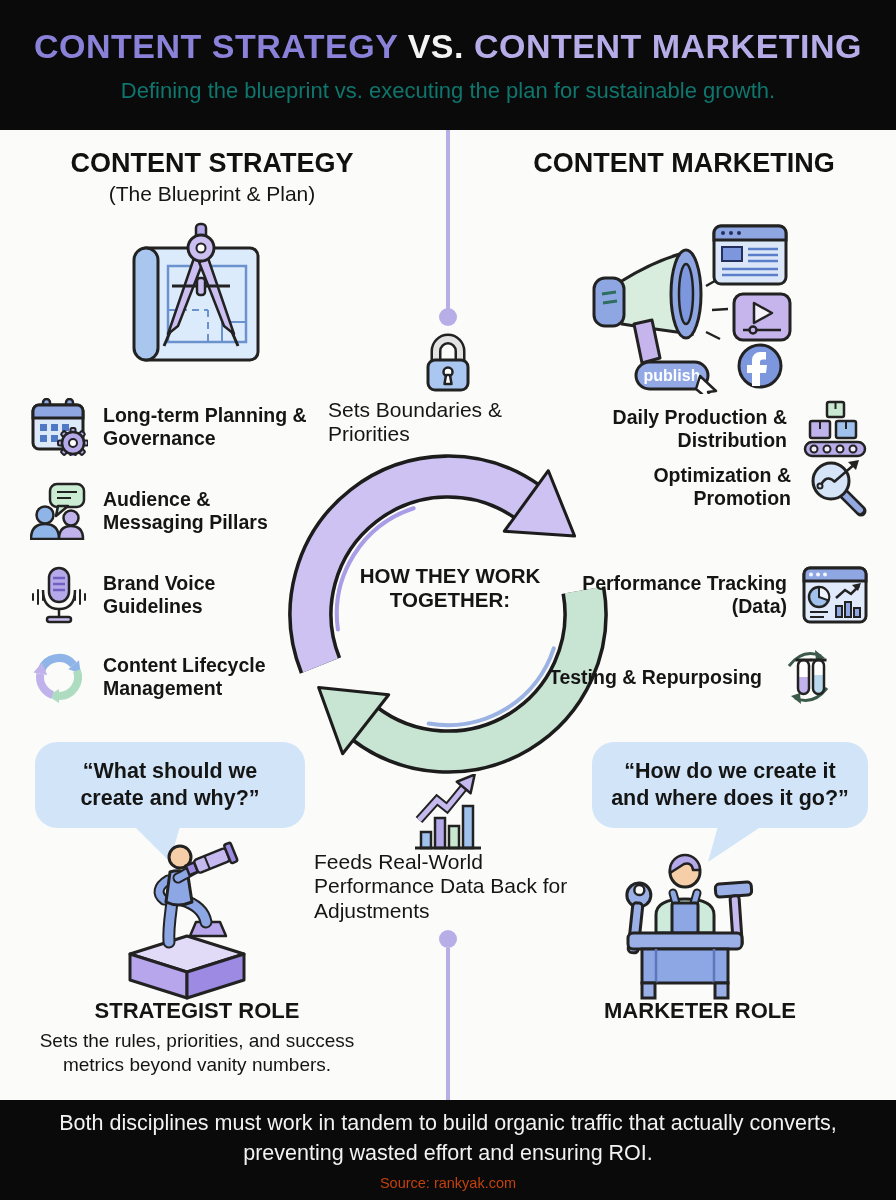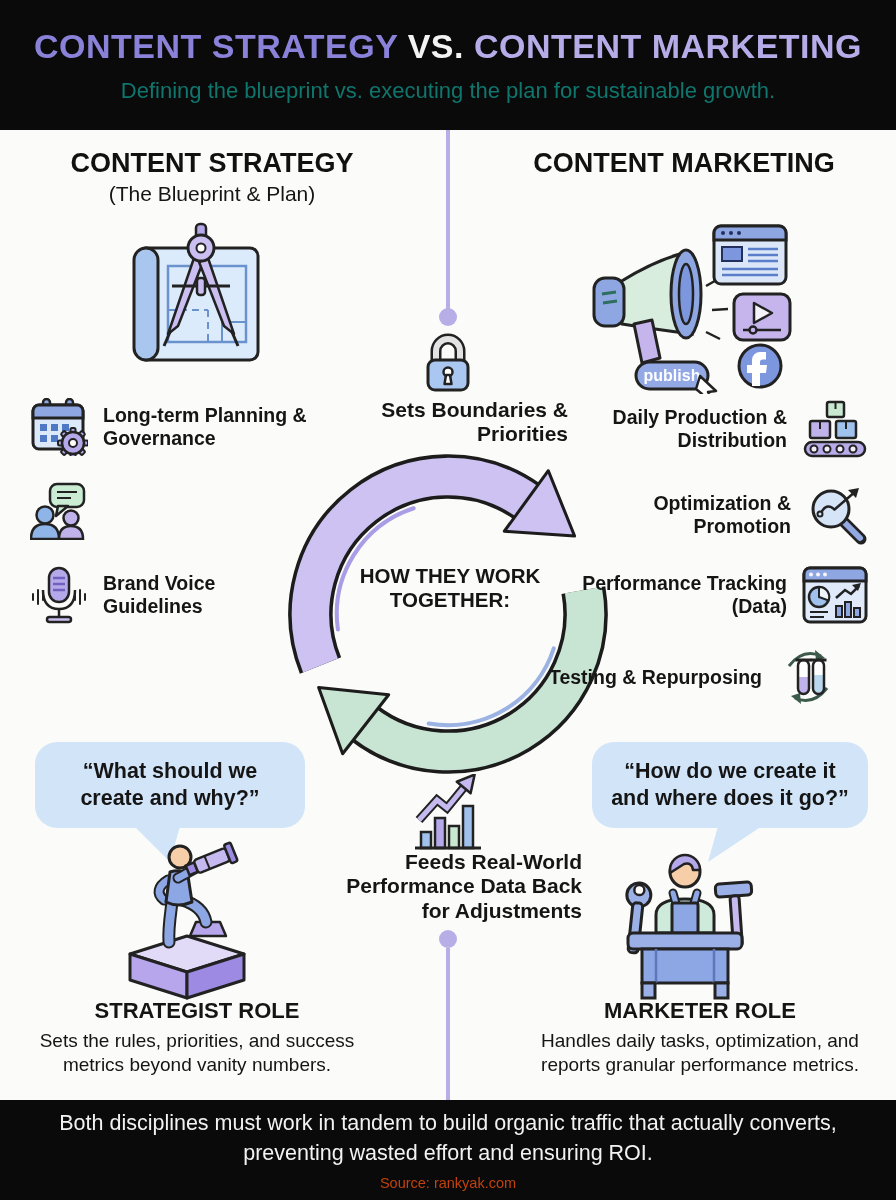--- a/index.html
+++ b/index.html
@@ -18,21 +18,21 @@
   
   .col-head{text-align:center;width:344px;}
   .col-title{font-size:27px;font-weight:bold;color:#111;}
   .col-sub{font-size:21px;margin-top:3px;}
   
   .row{display:flex;align-items:center;gap:15px;height:62px;}
   .row-r{justify-content:flex-end;}
   .item-label{font-size:19.5px;font-weight:bold;line-height:1.18;}
   .al-r{text-align:right;}
   
-  .center-label{font-size:21px;font-weight:bold;text-align:right;line-height:1.16;}
+  .center-label{font-size:21px;font-weight:normal;text-align:left;line-height:1.16;}
   .cycle-text{text-align:center;margin-top:6px;}
   .cycle-title{font-size:20.5px;font-weight:bold;line-height:1.18;}
   .cycle-desc{font-size:19.5px;line-height:1.24;margin-top:3px;}
   .vline{width:4px;background:#b7aee8;}
   .dot{width:18px;height:18px;border-radius:50%;background:#b7aee8;}
   
   .bubble{background:#d2e5f8;border-radius:22px;display:flex;align-items:center;justify-content:center;
           text-align:center;font-weight:bold;font-size:21.5px;line-height:1.25;}
   
   .role{text-align:center;}
@@ -197,20 +197,21 @@
     <svg width="58" height="58" viewBox="0 0 58 58">
       <rect x="20" y="2" width="34" height="23" rx="7" fill="#c9ecd2" stroke="#222" stroke-width="2.5"></rect>
       <line x1="27" y1="10" x2="47" y2="10" stroke="#222" stroke-width="2"></line>
       <line x1="27" y1="16" x2="41" y2="16" stroke="#222" stroke-width="2"></line>
       <polygon points="28,24 38,24 26,34" fill="#c9ecd2" stroke="#222" stroke-width="2.5" stroke-linejoin="round"></polygon>
       <circle cx="15" cy="33" r="8.5" fill="#8fb4e8" stroke="#222" stroke-width="2.5"></circle>
       <path d="M1 57 q0 -15 14 -15 q14 0 14 15 Z" fill="#8fb4e8" stroke="#222" stroke-width="2.5"></path>
       <circle cx="41" cy="36" r="7.5" fill="#c0b2ea" stroke="#222" stroke-width="2.5"></circle>
       <path d="M29 57 q0 -13 12 -13 q12 0 12 13 Z" fill="#c0b2ea" stroke="#222" stroke-width="2.5"></path>
     </svg>
+    <div class="item-label" style="width:205px;">Audience &amp; Messaging Pillars</div>
   </div>
 
   <div class="abs row" style="left:30px;top:564px;width:290px;">
     <svg width="58" height="58" viewBox="0 0 58 58">
       <line x1="3" y1="28" x2="3" y2="34" stroke="#222" stroke-width="2" stroke-linecap="round"></line>
       <line x1="8" y1="24" x2="8" y2="38" stroke="#222" stroke-width="2" stroke-linecap="round"></line>
       <line x1="13" y1="28" x2="13" y2="34" stroke="#222" stroke-width="2" stroke-linecap="round"></line>
       <line x1="45" y1="28" x2="45" y2="34" stroke="#222" stroke-width="2" stroke-linecap="round"></line>
       <line x1="50" y1="24" x2="50" y2="38" stroke="#222" stroke-width="2" stroke-linecap="round"></line>
       <line x1="55" y1="28" x2="55" y2="34" stroke="#222" stroke-width="2" stroke-linecap="round"></line>
@@ -218,39 +219,56 @@
       <line x1="23" y1="12" x2="35" y2="12" stroke="#6f61bd" stroke-width="2.5"></line>
       <line x1="23" y1="18" x2="35" y2="18" stroke="#6f61bd" stroke-width="2.5"></line>
       <line x1="23" y1="24" x2="35" y2="24" stroke="#6f61bd" stroke-width="2.5"></line>
       <path d="M13 24 q0 19 16 19 q16 0 16 -19" fill="none" stroke="#222" stroke-width="2.5"></path>
       <line x1="29" y1="43" x2="29" y2="51" stroke="#222" stroke-width="2.5"></line>
       <rect x="17" y="51" width="24" height="5" rx="2.5" fill="#cabff0" stroke="#222" stroke-width="2.5"></rect>
     </svg>
     <div class="item-label" style="width:205px;">Brand Voice Guidelines</div>
   </div>
 
+  <div class="abs row" style="left:30px;top:646px;width:290px;">
+    <svg width="58" height="58" viewBox="0 0 58 58">
+      <path d="M11.1 22.5 A19 19 0 0 1 43.6 16.8" fill="none" stroke="#8fb4e8" stroke-width="8"></path>
+      <g transform="translate(43.6,16.8) rotate(50)">
+          <polygon points="0,-7 0,7 11,0" fill="#8fb4e8"></polygon>
+        </g>
+      <path d="M46.9 22.5 A19 19 0 0 1 29 48" fill="none" stroke="#aedcc0" stroke-width="8"></path>
+      <g transform="translate(29,48) rotate(180)">
+          <polygon points="0,-7 0,7 11,0" fill="#aedcc0"></polygon>
+        </g>
+      <path d="M22.5 46.9 A19 19 0 0 1 10.3 25.7" fill="none" stroke="#c0b2ea" stroke-width="8"></path>
+      <g transform="translate(10.3,25.7) rotate(-80)">
+          <polygon points="0,-7 0,7 11,0" fill="#c0b2ea"></polygon>
+        </g>
+    </svg>
+    <div class="item-label" style="width:205px;">Content Lifecycle Management</div>
+  </div>
 
   <div class="abs row row-r" style="left:556px;top:398px;width:312px;">
     <div class="item-label al-r" style="width:230px;">Daily Production &amp; Distribution</div>
     <svg width="66" height="58" viewBox="0 0 66 58">
       <rect x="25" y="2" width="17" height="15" rx="2" fill="#c9e8d2" stroke="#222" stroke-width="2.5"></rect>
       <line x1="33.5" y1="2" x2="33.5" y2="9" stroke="#222" stroke-width="2"></line>
       <rect x="8" y="21" width="20" height="17" rx="2" fill="#c0b2ea" stroke="#222" stroke-width="2.5"></rect>
       <line x1="18" y1="21" x2="18" y2="29" stroke="#222" stroke-width="2"></line>
       <rect x="34" y="21" width="20" height="17" rx="2" fill="#9fc1ec" stroke="#222" stroke-width="2.5"></rect>
       <line x1="44" y1="21" x2="44" y2="29" stroke="#222" stroke-width="2"></line>
       <rect x="3" y="42" width="60" height="14" rx="7" fill="#b9abe9" stroke="#222" stroke-width="2.5"></rect>
       <circle cx="12" cy="49" r="3.5" fill="#f1edfb" stroke="#222" stroke-width="2"></circle>
       <circle cx="25" cy="49" r="3.5" fill="#f1edfb" stroke="#222" stroke-width="2"></circle>
       <circle cx="38" cy="49" r="3.5" fill="#f1edfb" stroke="#222" stroke-width="2"></circle>
       <circle cx="51" cy="49" r="3.5" fill="#f1edfb" stroke="#222" stroke-width="2"></circle>
     </svg>
   </div>
 
-  <div class="abs row row-r" style="left:556px;top:484px;width:312px;">
+  <div class="abs row row-r" style="left:556px;top:456px;width:312px;">
     <div class="item-label al-r" style="width:230px;">Optimization &amp; Promotion</div>
     <svg width="62" height="62" viewBox="0 0 62 62">
       <line x1="38" y1="38" x2="55" y2="55" stroke="#222" stroke-width="11" stroke-linecap="round"></line>
       <line x1="38" y1="38" x2="54" y2="54" stroke="#93a9e2" stroke-width="6" stroke-linecap="round"></line>
       <circle cx="25" cy="25" r="18" fill="#d6e4f8" stroke="#222" stroke-width="3"></circle>
       <path d="M14 31 q6 -14 15 -5" fill="none" stroke="#222" stroke-width="2.5"></path>
       <circle cx="14" cy="30" r="2.5" fill="#d6e4f8" stroke="#222" stroke-width="2"></circle>
       <line x1="28" y1="26" x2="50" y2="7" stroke="#222" stroke-width="2.5"></line>
       <polygon points="53,4 42,6 50,14" fill="#222"></polygon>
     </svg>
@@ -372,21 +390,20 @@
     <rect x="72" y="58" width="26" height="30" rx="2" fill="#8da6e4" stroke="#222" stroke-width="3"></rect>
     <rect x="28" y="88" width="114" height="16" rx="5" fill="#9ab0e6" stroke="#222" stroke-width="3"></rect>
     <rect x="42" y="104" width="86" height="34" fill="#8da6e4" stroke="#222" stroke-width="3"></rect>
     <line x1="56" y1="104" x2="56" y2="138" stroke="#5e77b8" stroke-width="2.5"></line>
     <line x1="114" y1="104" x2="114" y2="138" stroke="#5e77b8" stroke-width="2.5"></line>
     <rect x="42" y="138" width="13" height="15" fill="#9ab0e6" stroke="#222" stroke-width="3"></rect>
     <rect x="115" y="138" width="13" height="15" fill="#9ab0e6" stroke="#222" stroke-width="3"></rect>
   </svg>
   <div class="abs role" style="left:516px;top:998px;width:368px;">
     <div class="role-title">MARKETER ROLE</div>
-    <div class="role-desc">Handles daily tasks, optimization, and reports granular performance metrics.</div>
   </div>
 
   <div class="abs band ftr">
     <div class="ftr-text">Both disciplines must work in tandem to build organic traffic that actually converts, preventing wasted effort and ensuring ROI.</div>
     <div class="ftr-src">Source: rankyak.com</div>
   </div>
 
 </div>
 
 </body></html>

